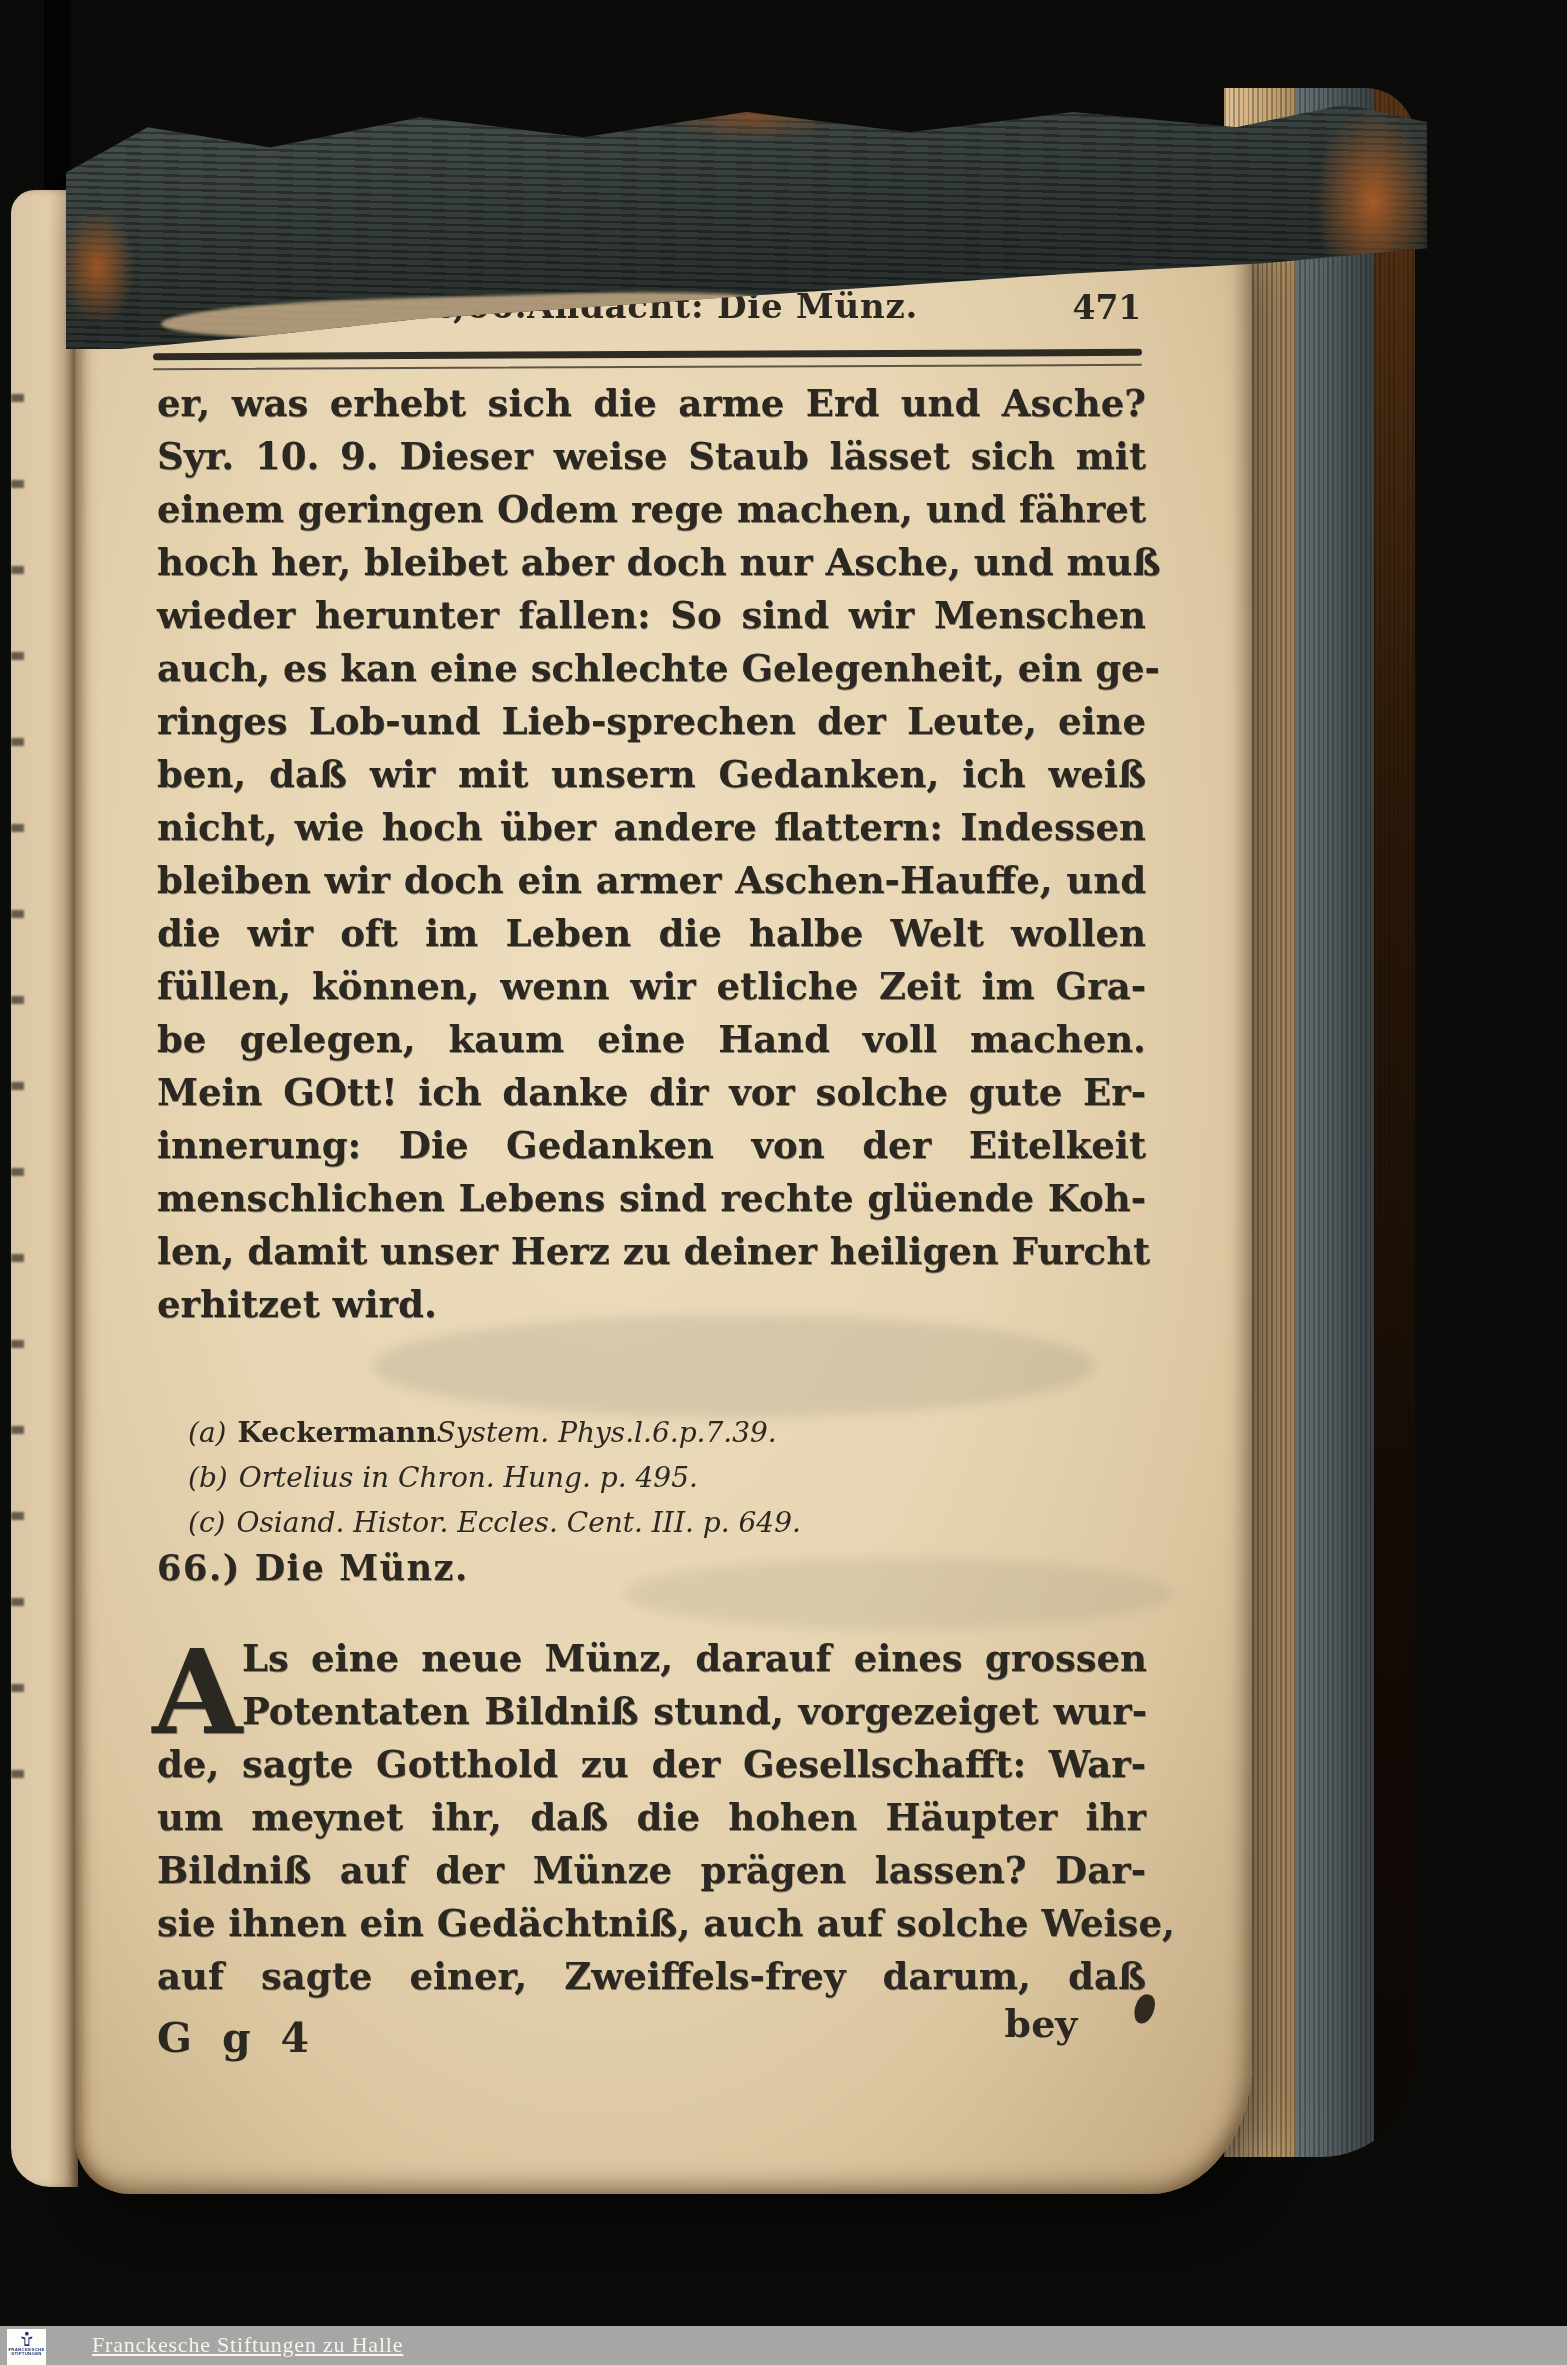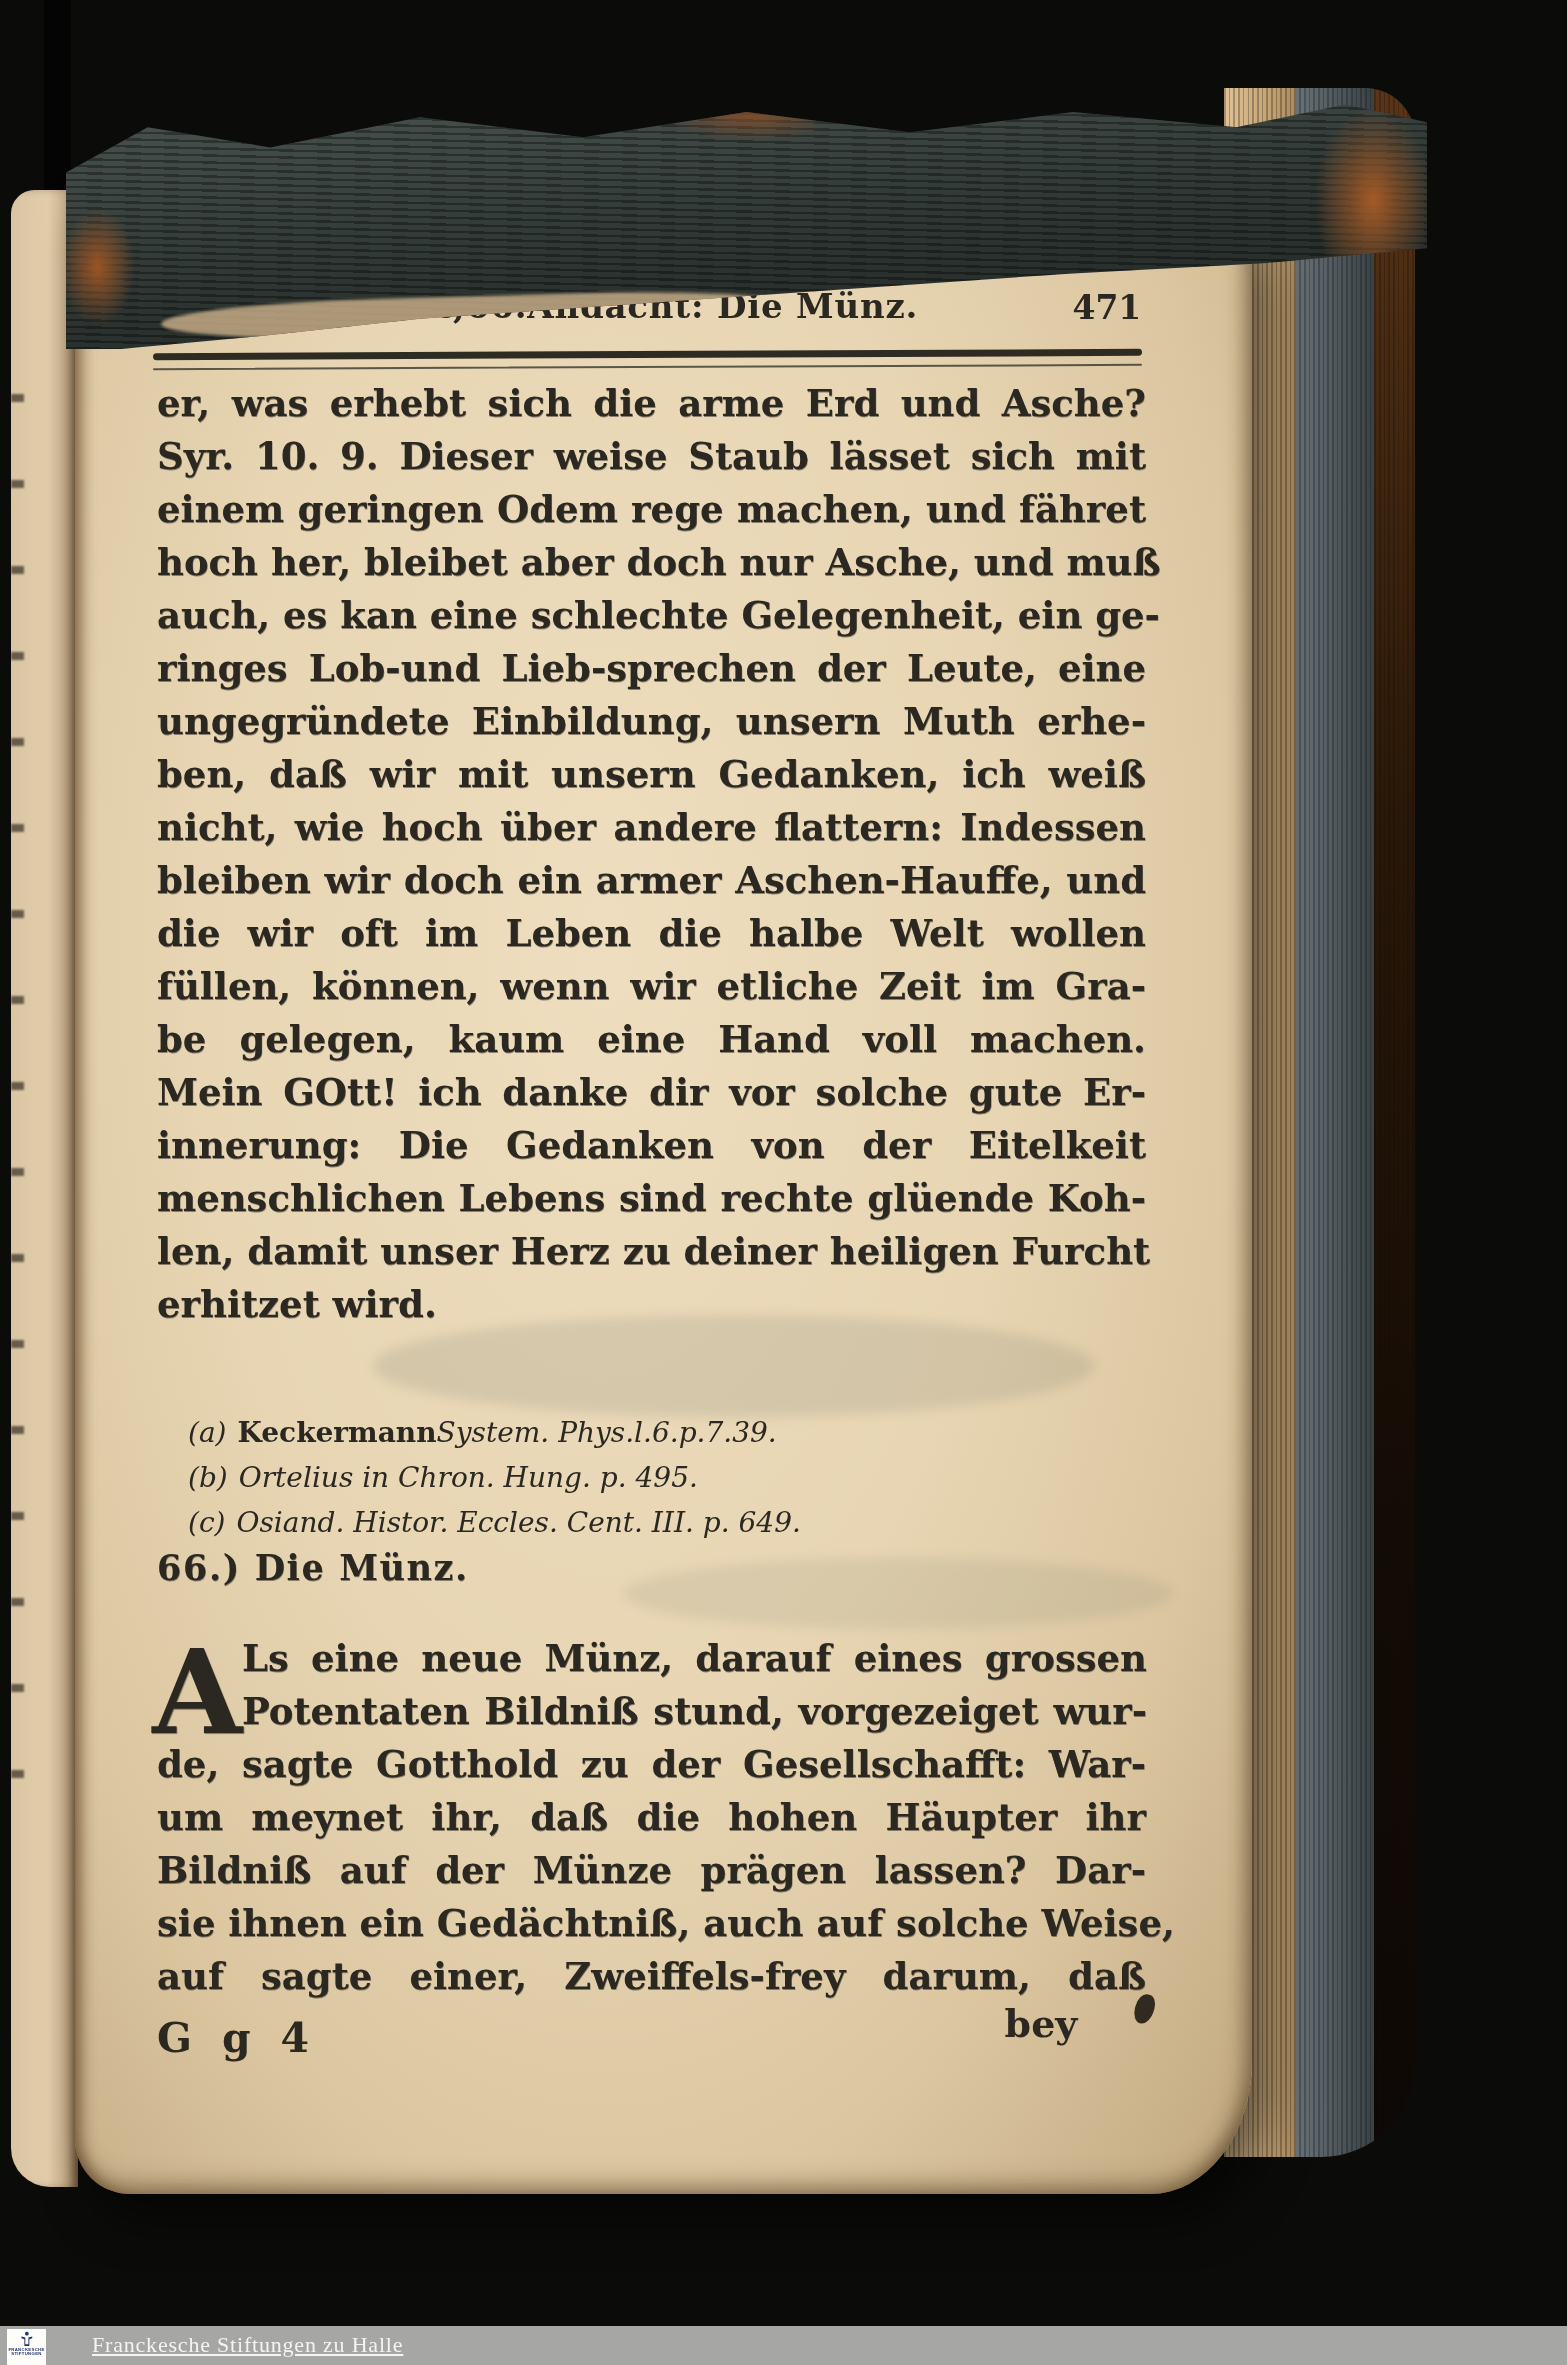--- a/index.html
+++ b/index.html
@@ -125,23 +125,23 @@
       <span class="pagenum">471</span>
     </div>
     <div class="rule thick"></div>
     <div class="rule thin"></div>
 
     <div class="body-block">
       <div class="tline">er, was erhebt sich die arme Erd und Asche?</div>
       <div class="tline">Syr. 10. 9. Dieser weise Staub lässet sich mit</div>
       <div class="tline">einem geringen Odem rege machen, und fähret</div>
       <div class="tline">hoch her, bleibet aber doch nur Asche, und muß</div>
+      <div class="tline">wieder herunter fallen: So sind wir Menschen</div>
       <div class="tline">auch, es kan eine schlechte Gelegenheit, ein ge-</div>
       <div class="tline">ringes Lob-und Lieb-sprechen der Leute, eine</div>
-      <div class="tline">ungegründete Einbildung, unsern Muth erhe-</div>
       <div class="tline">ben, daß wir mit unsern Gedanken, ich weiß</div>
       <div class="tline">nicht, wie hoch über andere flattern: Indessen</div>
       <div class="tline">bleiben wir doch ein armer Aschen-Hauffe, und</div>
       <div class="tline">die wir oft im Leben die halbe Welt wollen</div>
       <div class="tline">füllen, können, wenn wir etliche Zeit im Gra-</div>
       <div class="tline">be gelegen, kaum eine Hand voll machen.</div>
       <div class="tline">Mein GOtt! ich danke dir vor solche gute Er-</div>
       <div class="tline">innerung: Die Gedanken von der Eitelkeit</div>
       <div class="tline">menschlichen Lebens sind rechte glüende Koh-</div>
       <div class="tline">len, damit unser Herz zu deiner heiligen Furcht</div>

